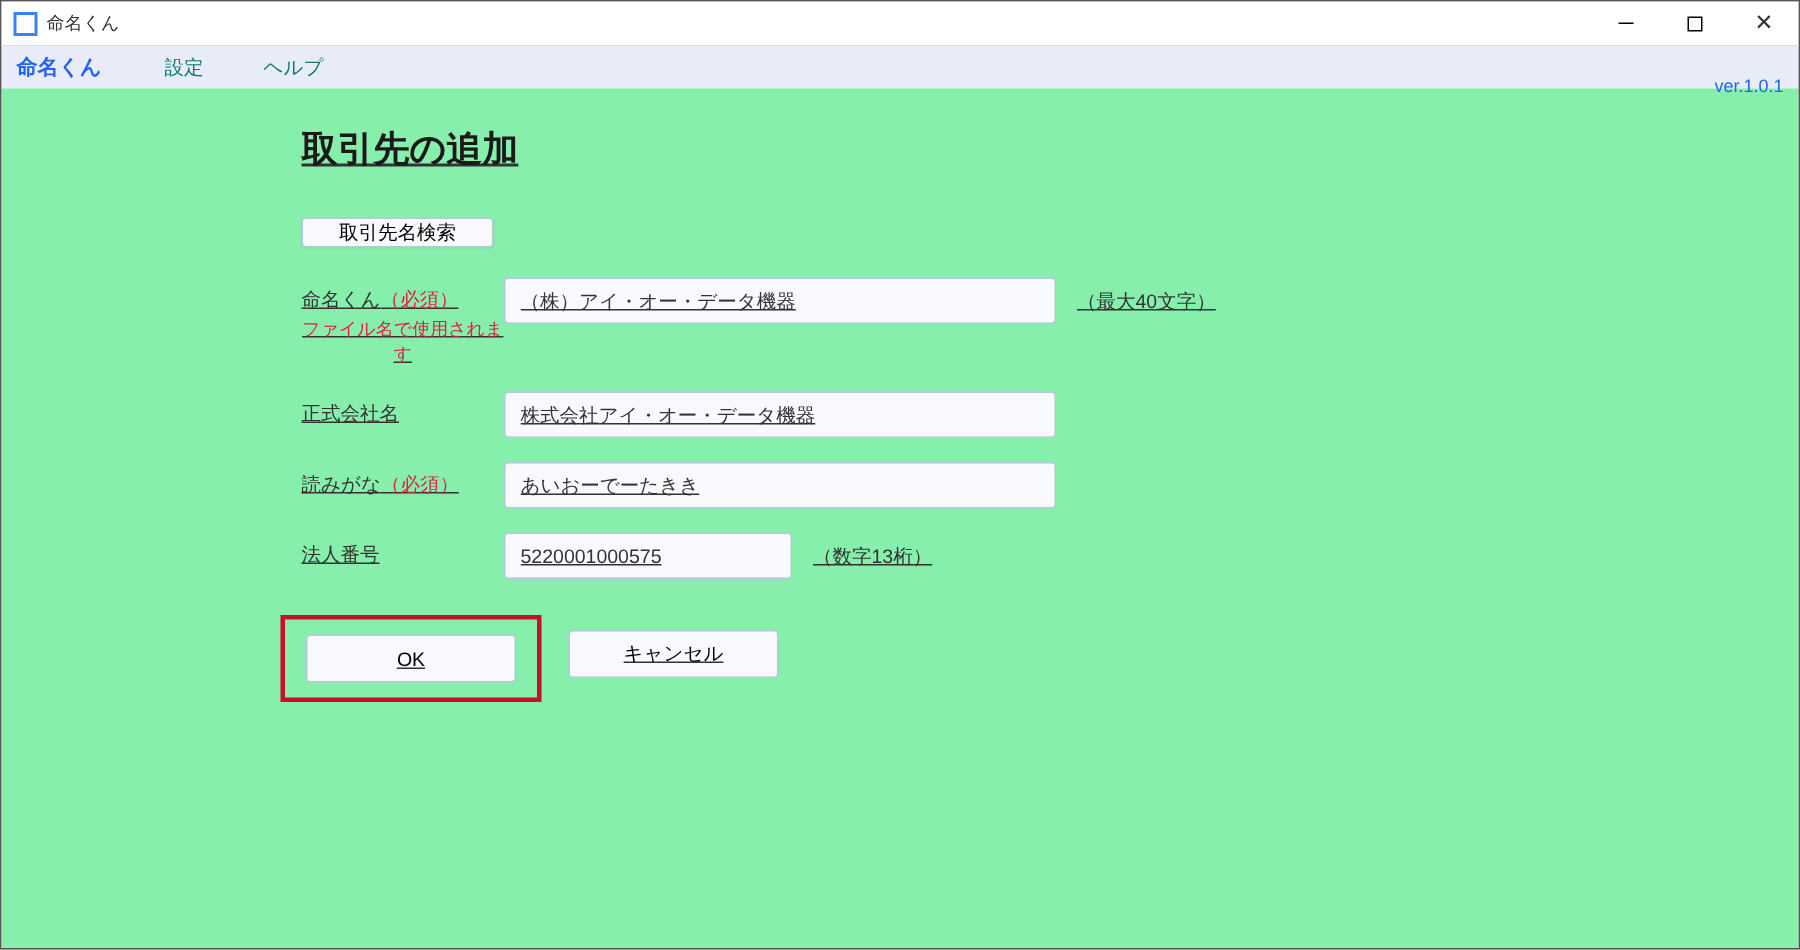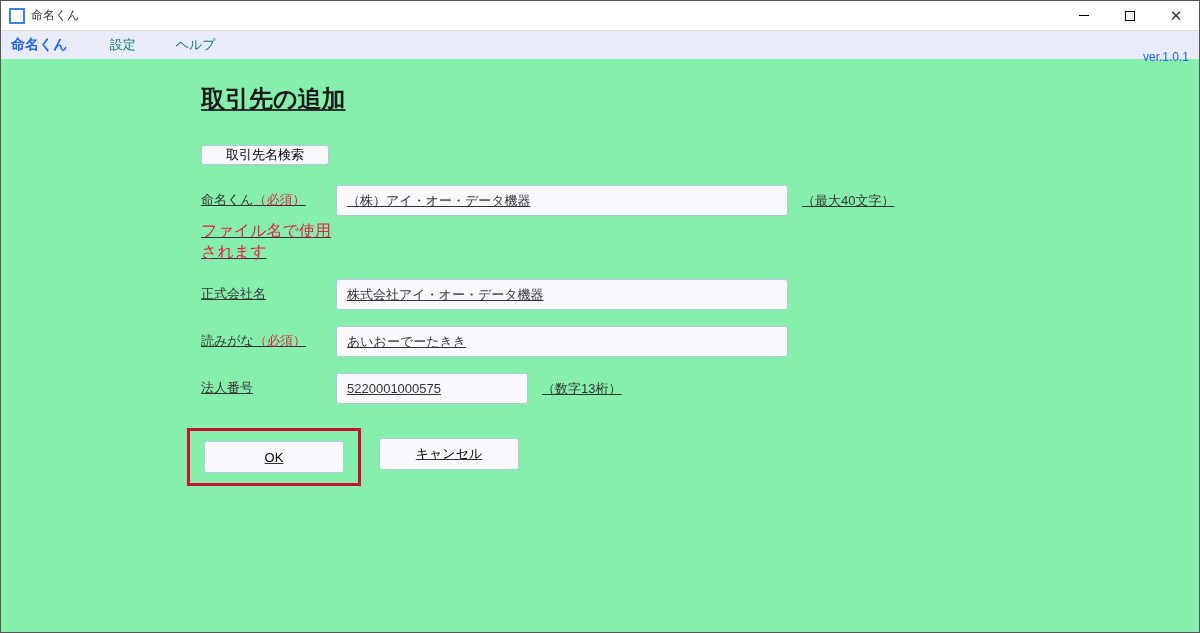--- a/index.html
+++ b/index.html
@@ -97,35 +97,36 @@
     }
     .label-col {
       width: 135px;
       padding-top: 6px;
       font-size: 13px;
       color: #333;
     }
     .required { color: #e11d48; }
     .subnote {
       color: #e11d48;
-      font-size: 16px;
+      font-size: 12px;
       display: block;
-      margin-top: 12px;
+      margin-top: 2px;
+      text-align: center;
     }
     .input-col { display: flex; align-items: center; gap: 14px; }
     .text-input {
       background: #f7f9fd;
       border: 1px solid #b8c5e0;
       border-radius: 3px;
       padding: 7px 10px;
       font-size: 13px;
       font-family: inherit;
       color: #333;
     }
-    .w-420 { width: 452px; }
+    .w-420 { width: 368px; }
     .w-665 { width: 665px; }
     .w-165 { width: 192px; }
     .hint { color: #333; font-size: 13px; }
 
     .action-row {
       display: flex;
       gap: 18px;
       margin-top: 24px;
     }
     .ok-frame {

